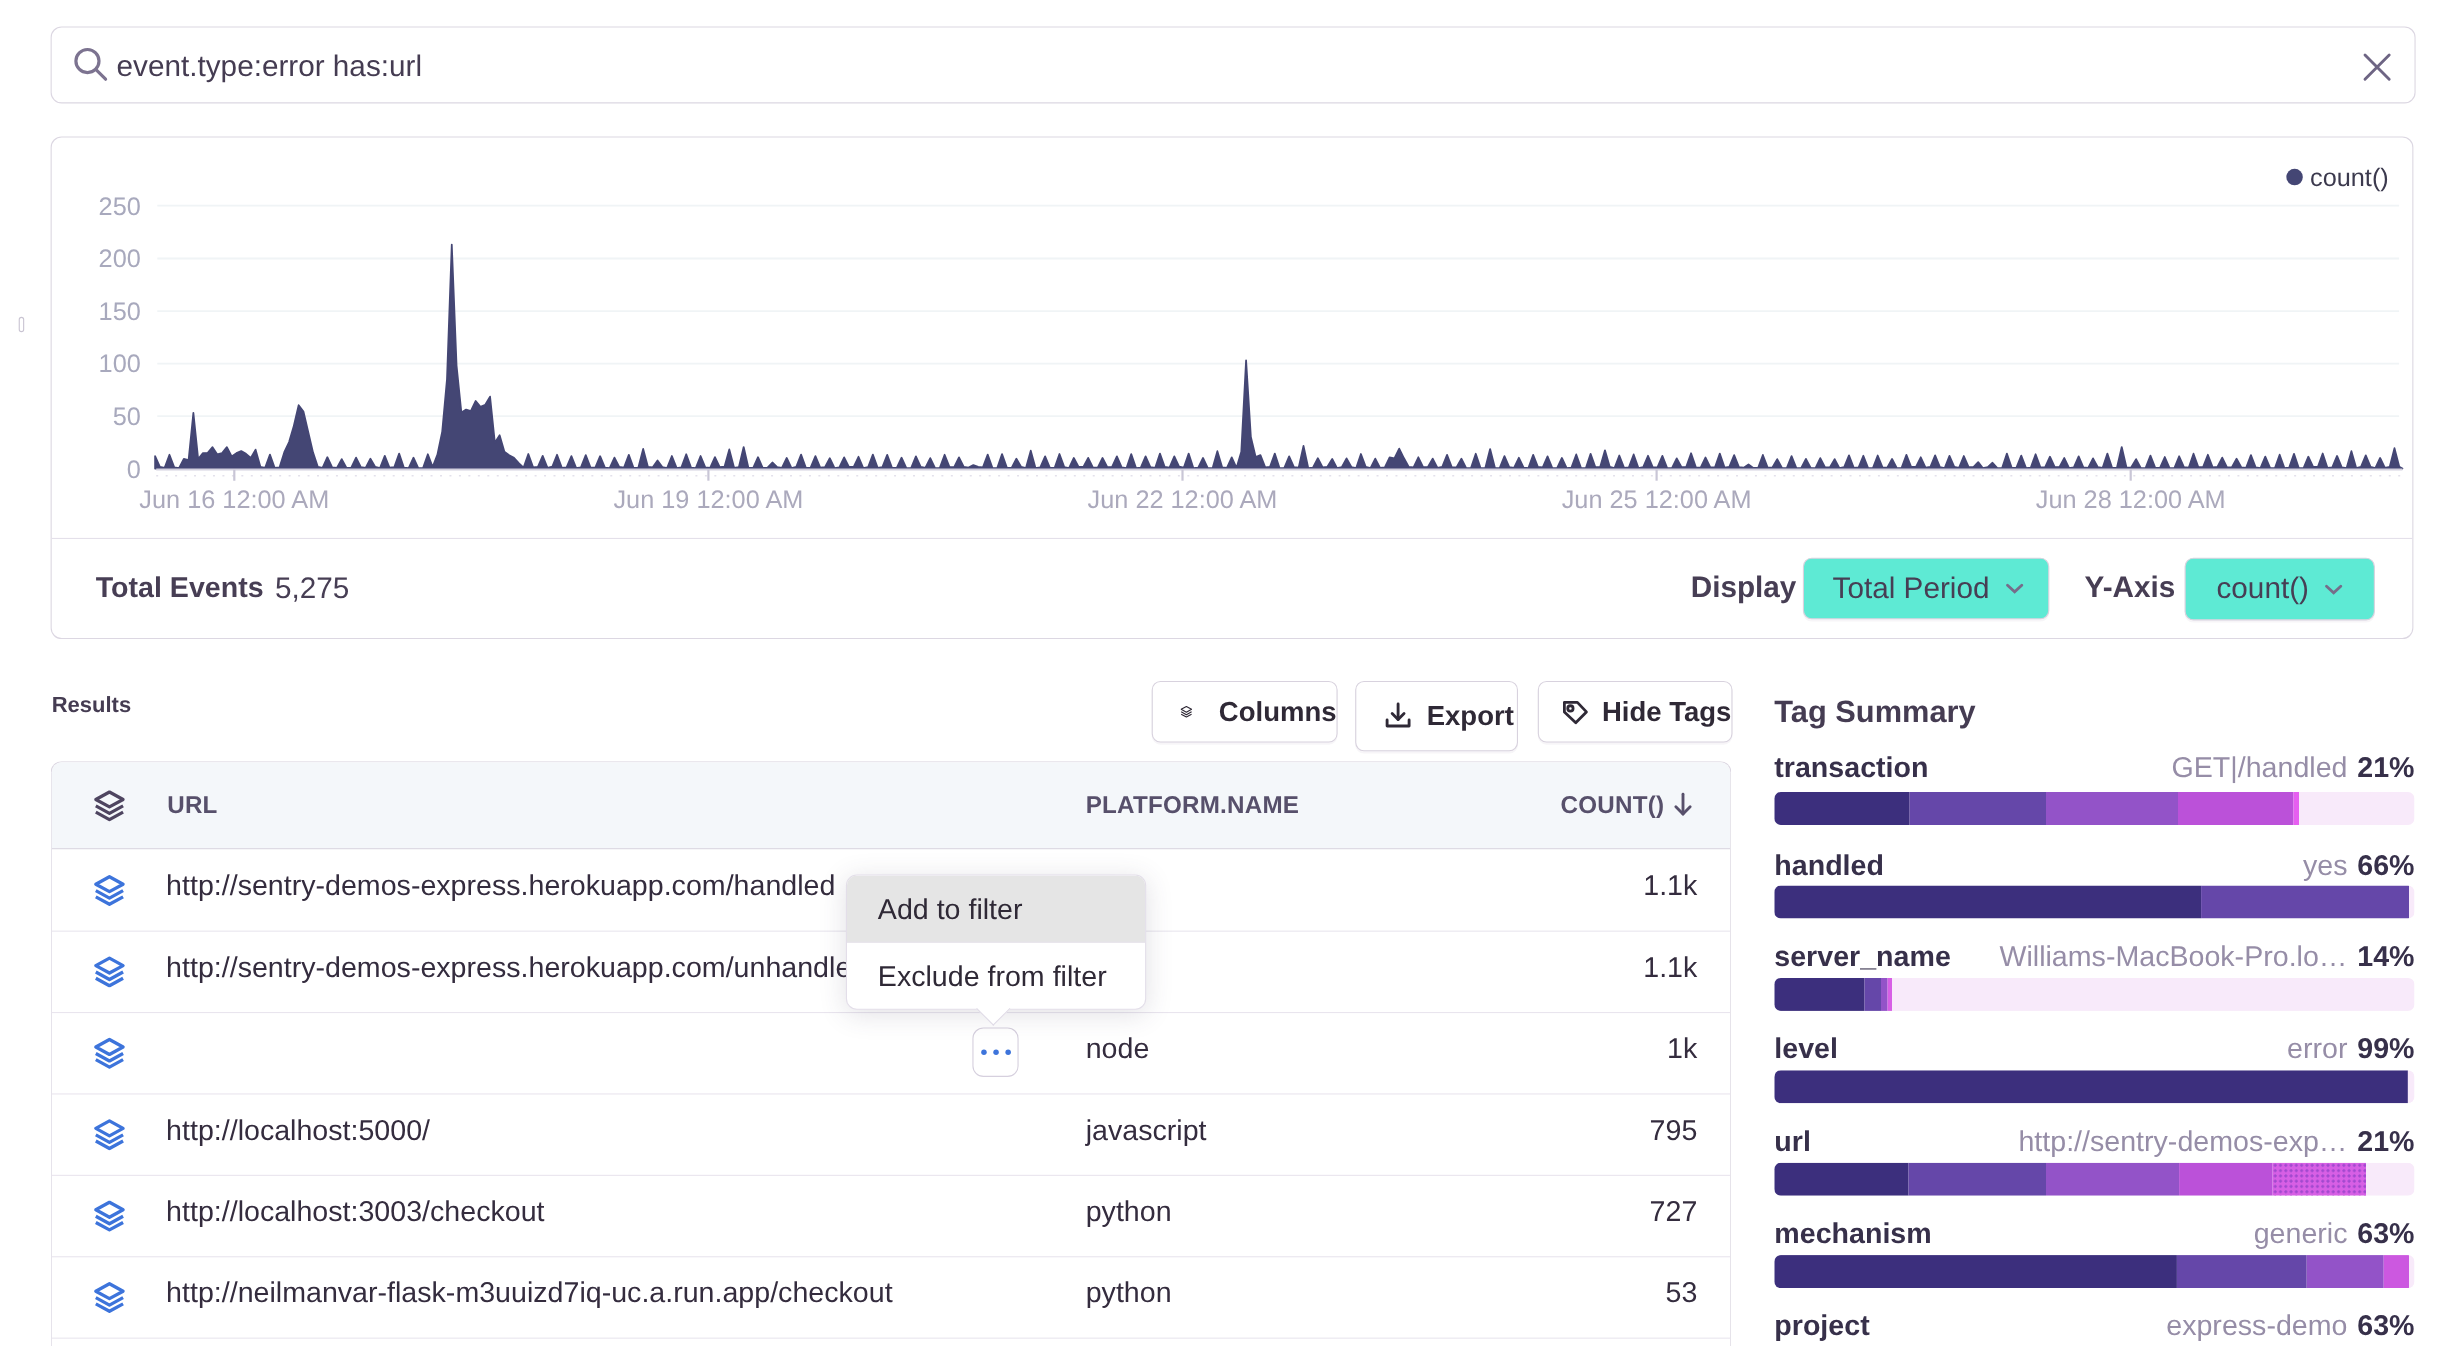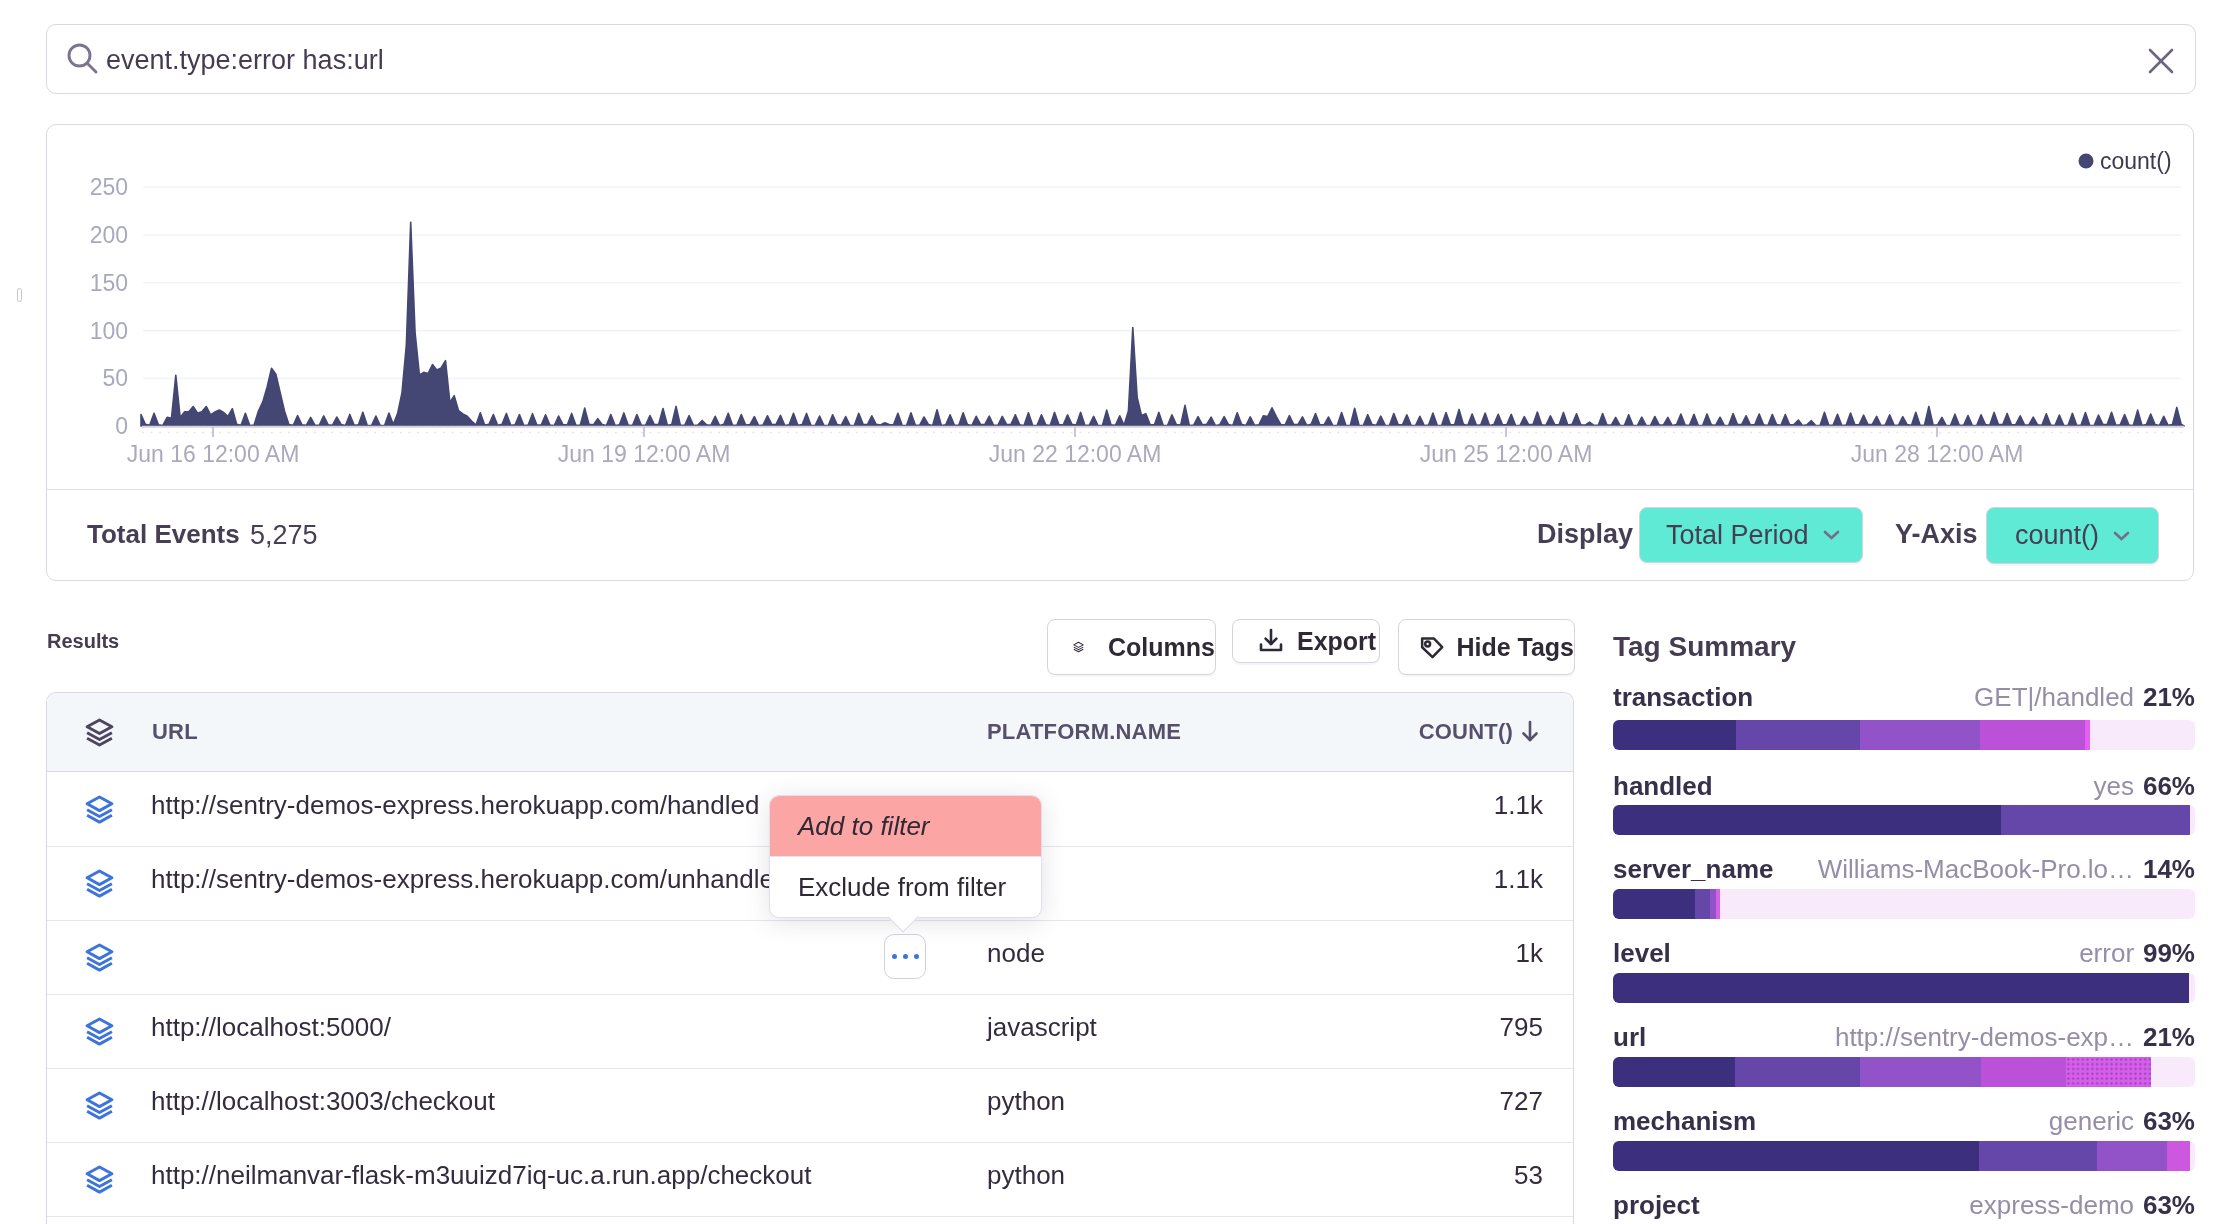--- a/index.html
+++ b/index.html
@@ -92,21 +92,21 @@
 
 <span class="abs" style="left:47px;top:630px;font-weight:bold;font-size:20px;color:#453C52;text-align:right;">Results</span>
 <div class="btn abs" style="left:1047px;top:619px;width:169px;height:56px;padding-left:25px;">
   <svg width="30" height="30" viewBox="0 0 29 29" fill="none" stroke="#2F2936" stroke-width="2.7" stroke-linejoin="round">
       <path d="M14.5 2 L26.9 8.8 L14.5 15.6 L2.1 8.8 Z"></path>
       <path d="M2.1 14.7 L14.5 21.5 L26.9 14.7"></path>
       <path d="M2.1 20.3 L14.5 27.1 L26.9 20.3"></path>
     </svg>
     <span style="margin-left:24px;">Columns</span>
 </div>
-<div class="btn abs" style="left:1232px;top:619px;width:148px;height:44px;padding-left:24px;">
+<div class="btn abs" style="left:1232px;top:619px;width:148px;height:64px;padding-left:24px;">
   <svg width="28" height="28" viewBox="0 0 28 28" fill="none" stroke="#2F2936" stroke-width="2.6" stroke-linecap="round" stroke-linejoin="round">
     <line x1="14" y1="3" x2="14" y2="17"></line>
     <polyline points="8.6,11.6 14,17 19.4,11.6"></polyline>
     <polyline points="4,17.5 4,23 24,23 24,17.5"></polyline>
   </svg>
     <span style="margin-left:12px;">Export</span>
 </div>
 <div class="btn abs" style="left:1398px;top:619px;width:177px;height:56px;padding-left:20px;">
   <svg width="27" height="27" viewBox="0 0 25 25" fill="none" stroke="#2F2936" stroke-width="2.4" stroke-linejoin="round">
     <path d="M3 4 L14.2 4 L22 12.2 L12.8 21.6 L3 12.3 Z"></path>
@@ -188,21 +188,21 @@
     </div>
 </div>
 
 <div class="abs" style="left:884px;top:934px;width:42px;height:45px;background:#fff;border:1.5px solid #D6D0DE;border-radius:10px;display:flex;align-items:center;justify-content:center;gap:6px;">
   <div style="width:5px;height:5px;border-radius:50%;background:#3D74DB;"></div>
   <div style="width:5px;height:5px;border-radius:50%;background:#3D74DB;"></div>
   <div style="width:5px;height:5px;border-radius:50%;background:#3D74DB;"></div>
 </div>
 
 <div class="abs" style="left:769px;top:795px;width:273px;height:123px;background:#fff;border:1px solid #E3DEE9;border-radius:10px;box-shadow:0 4px 24px rgba(70,60,90,0.15);overflow:hidden;">
-  <div style="height:61px;background:#fca5a5;border-bottom:1px solid #E7E3EC;display:flex;align-items:center;padding-left:28px;font-size:26px;color:#2F2936;font-style:italic;">Add to filter</div>
+  <div style="height:61px;background:#e5e5e5;border-bottom:1px solid #E7E3EC;display:flex;align-items:center;padding-left:28px;font-size:26px;color:#2F2936;">Add to filter</div>
   <div style="height:61px;display:flex;align-items:center;padding-left:28px;font-size:26px;color:#2F2936;">Exclude from filter</div>
 </div>
 <div class="abs" style="left:892px;top:906px;width:22px;height:22px;background:#fff;border-right:1px solid #DFDAE6;border-bottom:1px solid #DFDAE6;transform:rotate(45deg);"></div>
 
 <span class="abs" style="left:1613px;top:631px;font-weight:bold;font-size:28px;color:#453C52;">Tag Summary</span>
 <span class="taglabel abs" style="left:1613px;top:682px;">transaction</span>
 <span class="abs" style="right:39px;top:682px;white-space:nowrap;"><span class="tagval">GET|/handled</span>&nbsp; <span class="tagpct">21%</span></span>
 <div class="bar" style="top:720px;">
     <div style="width:21.1%;background:#3C2F7D;"></div>
     <div style="width:21.4%;background:#6547A9;"></div>

